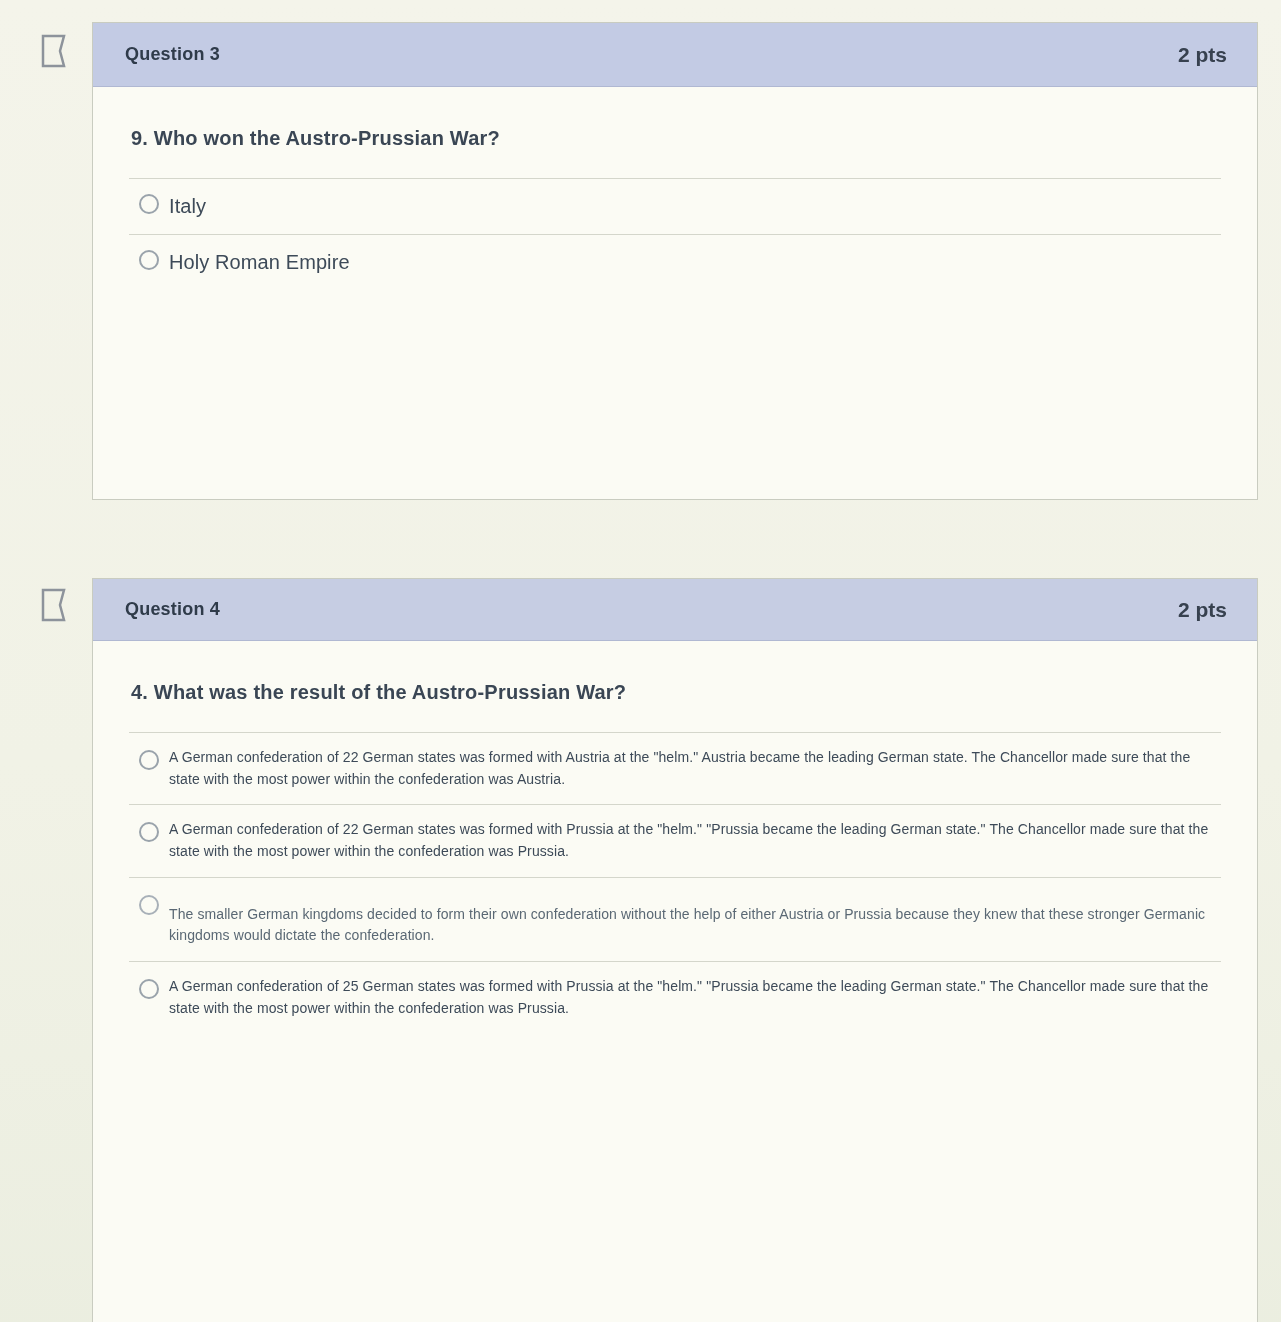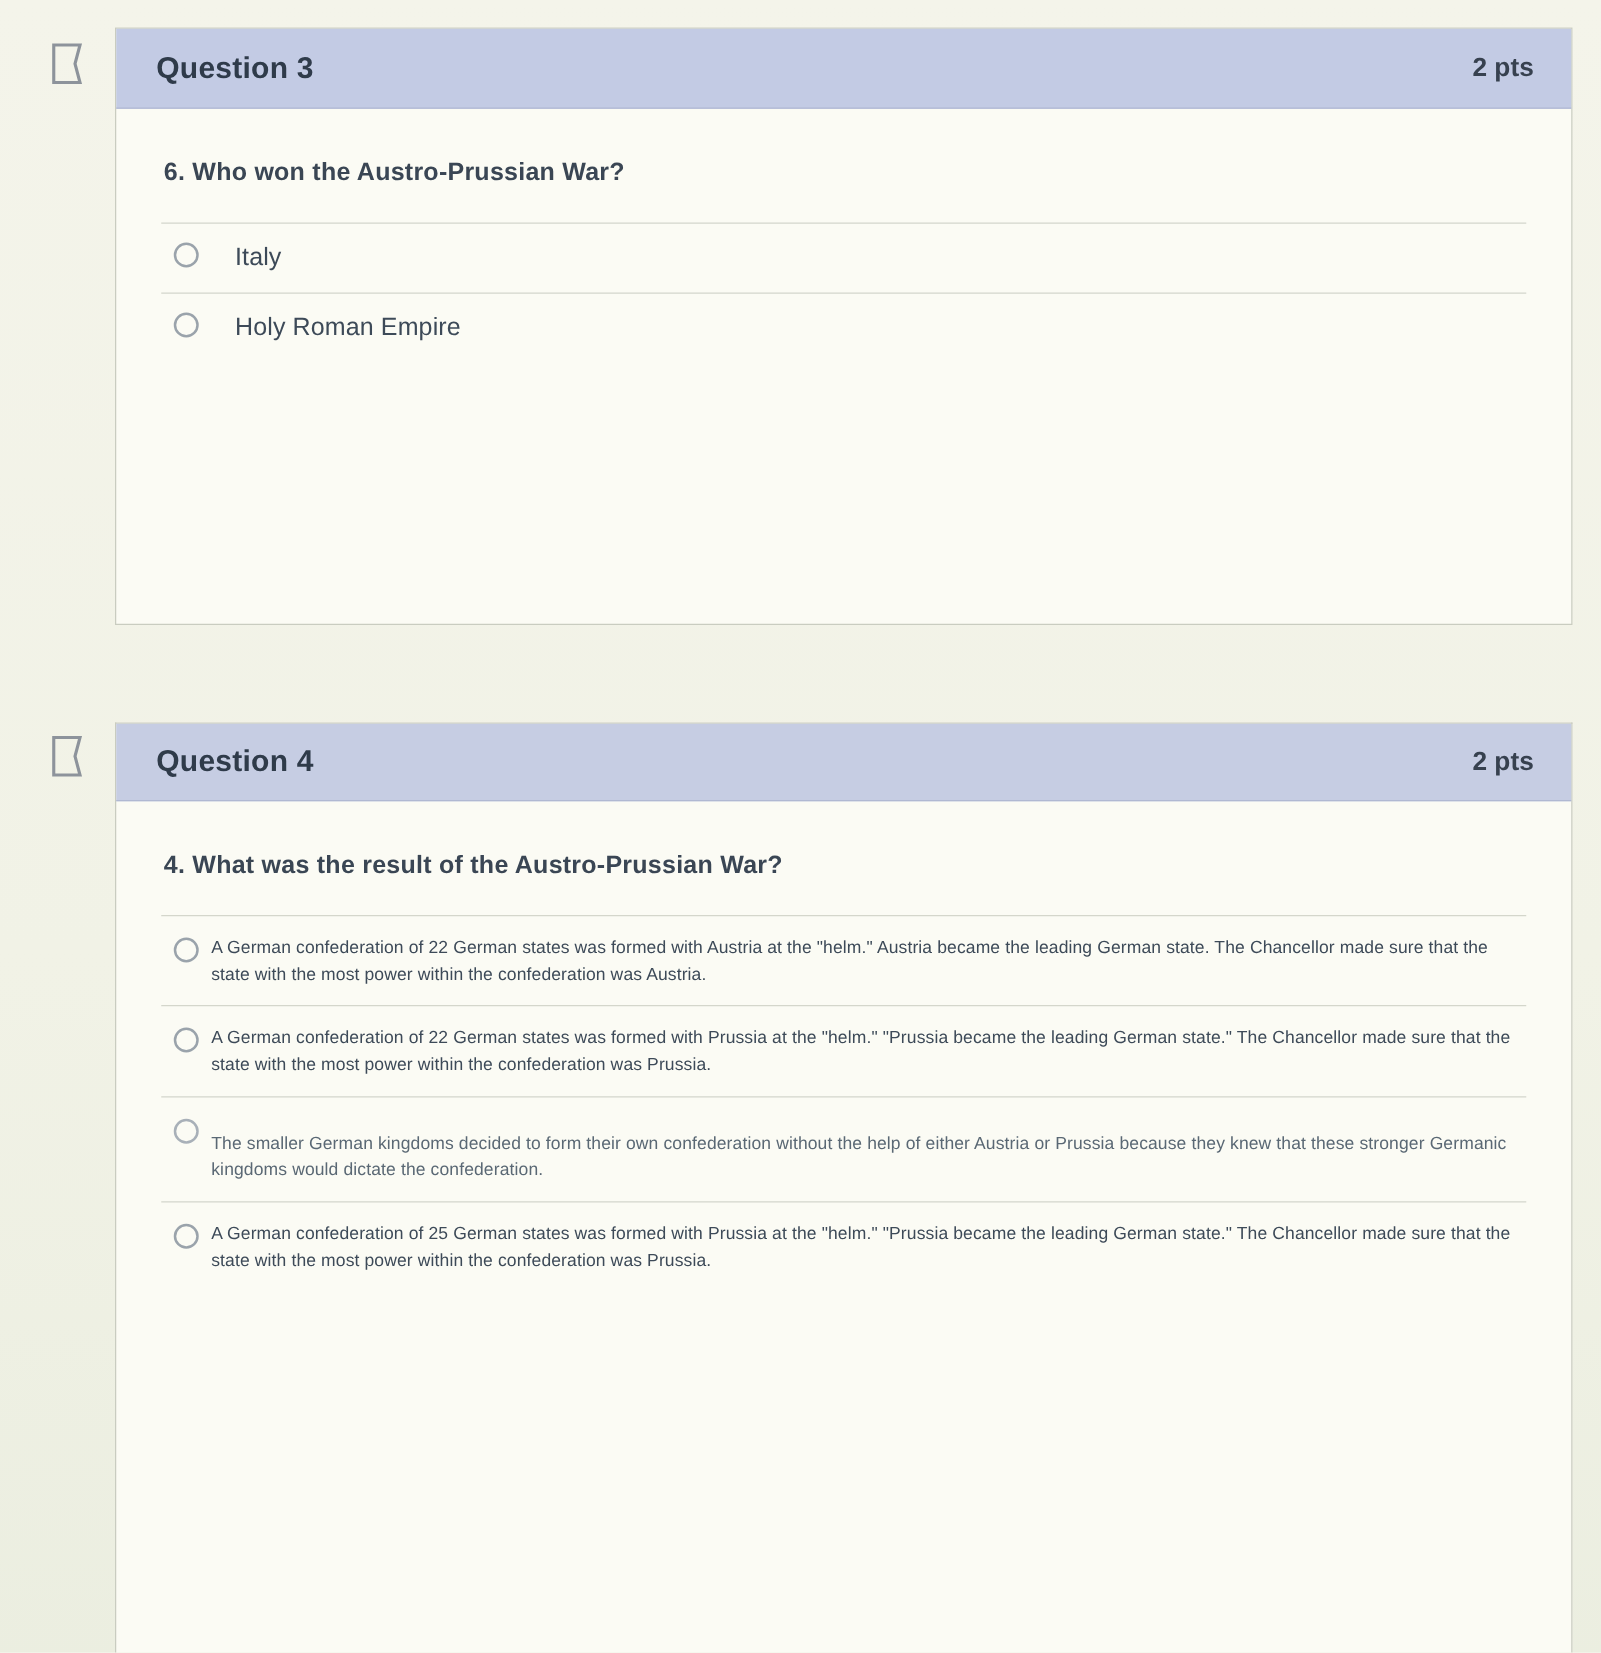--- a/index.html
+++ b/index.html
@@ -40,21 +40,21 @@
     display: flex;
     align-items: center;
     justify-content: space-between;
     padding: 0 30px 0 32px;
     box-sizing: border-box;
     border-bottom: 1px solid #b0b8d2;
   }
   #q4-card .q-header { height: 62px; background: #c6cde3; }
 
   .q-title {
-    font-size: 24px;
+    font-size: 18px;
     font-weight: bold;
     color: #2f3b4a;
     letter-spacing: 0.2px;
   }
   .q-points {
     font-size: 21px;
     font-weight: bold;
     color: #37414f;
   }
 
@@ -99,21 +99,21 @@
     border-radius: 50%;
     margin: 3px 10px 0 2px;
     background: transparent;
   }
   .answer-text {
     font-size: 19px;
     line-height: 1.55;
     color: #3d4a58;
     letter-spacing: 0.1px;
   }
-  #q3-card .answer { padding: 12px 6px 12px 8px; gap: 19px; }
+  #q3-card .answer { padding: 12px 6px 12px 8px; }
   #q3-card .answer-text { font-size: 20px; }
   #q4-card .answer-text { font-size: 14px; }
   
   .faded .answer-text { color: #5a6874; margin-top: 12px; }
   .faded .radio { border-color: #a8b0b8; }
 </style>
 </head>
 <body>
 
 <div class="page">
@@ -123,21 +123,21 @@
       <path d="M3 2 H24 L20 17 L24 32 H3 Z" fill="none" stroke="#8d939b" stroke-width="2.5"></path>
     </svg>
   </span>
 
   <div class="question-card" id="q3-card">
     <div class="q-header">
       <span class="q-title">Question 3</span>
       <span class="q-points">2 pts</span>
     </div>
     <div class="q-body">
-      <p class="q-prompt">6.  Who won the Austro-Prussian War?</p>
+      <p class="q-prompt">9.  Who won the Austro-Prussian War?</p>
       <ul class="answers">
         <li class="answer">
           <span class="radio"></span>
           <span class="answer-text">Italy</span>
         </li>
         <li class="answer">
           <span class="radio"></span>
           <span class="answer-text">Holy Roman Empire</span>
         </li>
       </ul>

